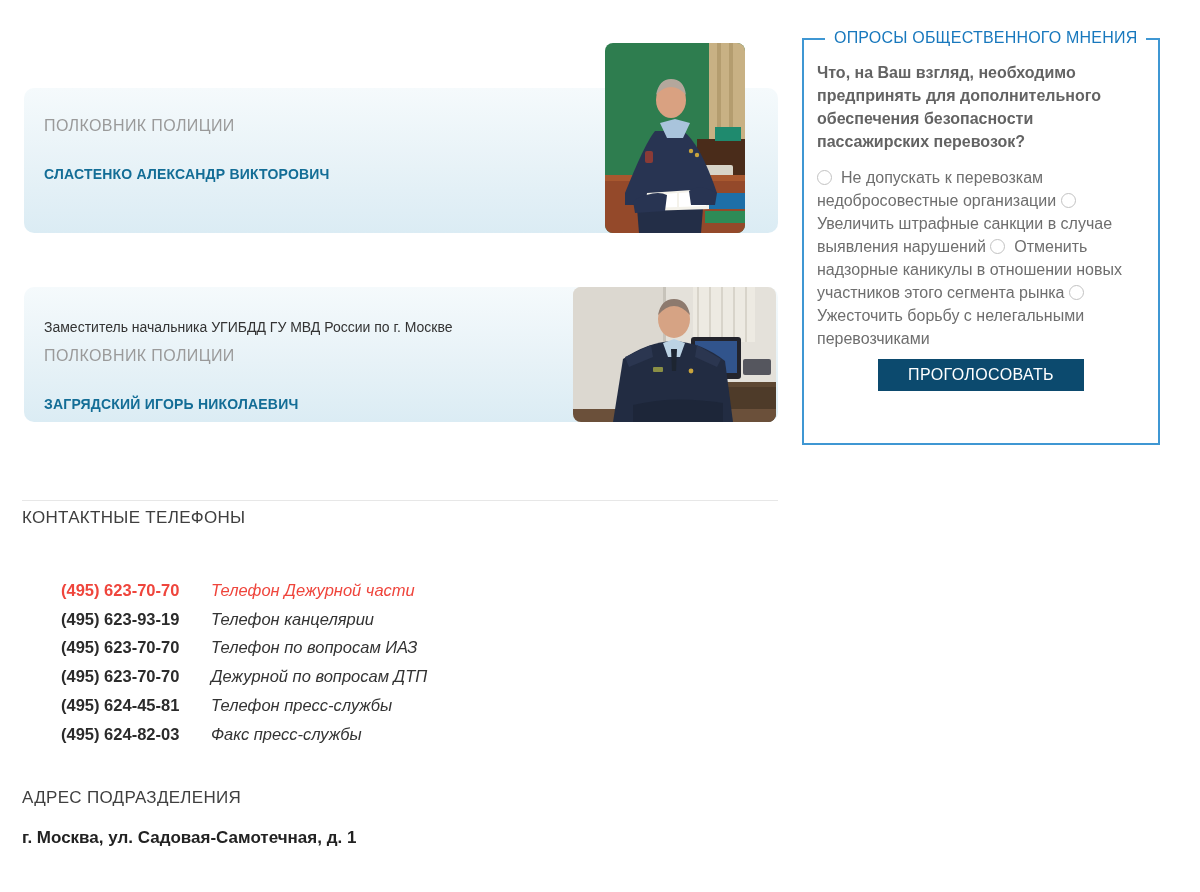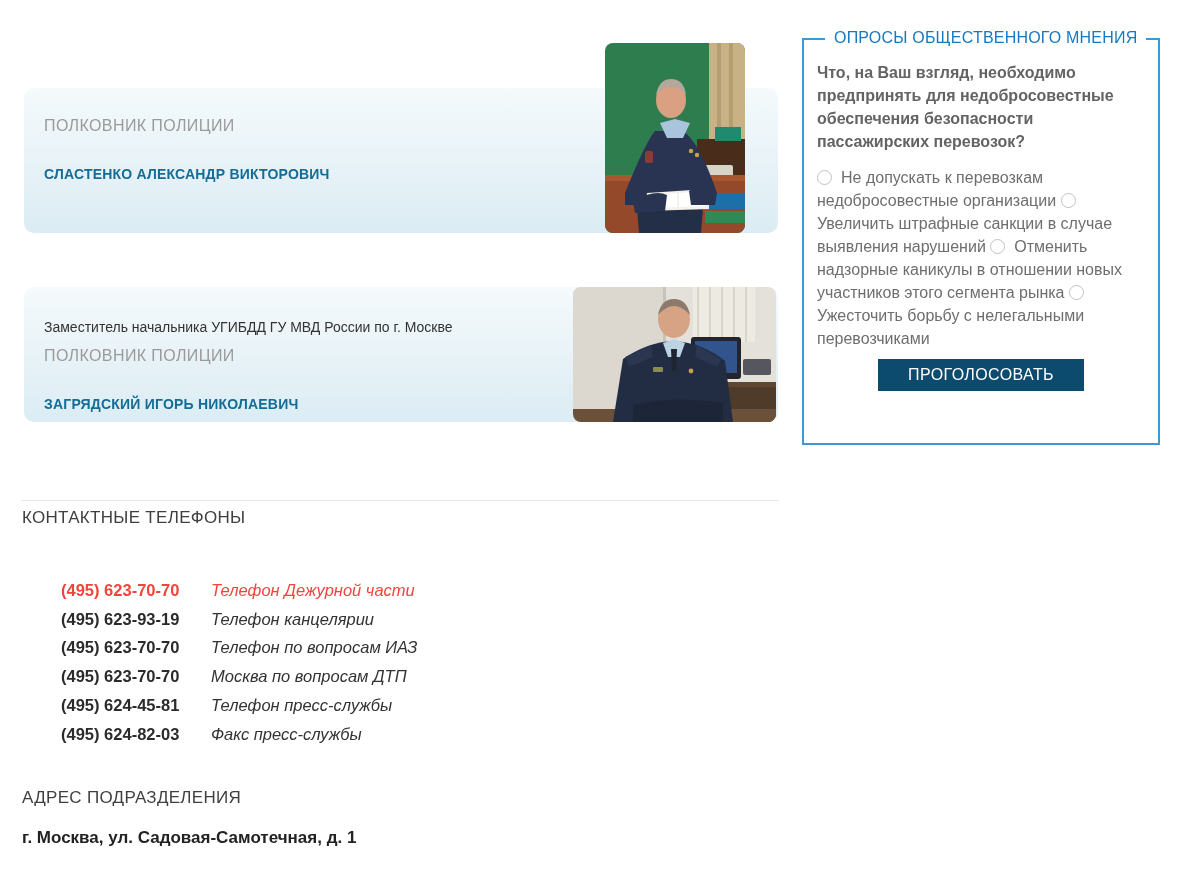--- a/index.html
+++ b/index.html
@@ -127,21 +127,21 @@
     <path d="M85 28 Q88 12 101 12 Q114 12 117 28 Q109 19 101 19 Q93 19 85 28 Z" fill="#8d7a6e"></path>
     <rect x="80" y="80" width="10" height="5" rx="1" fill="#8a8f45"></rect>
     <circle cx="118" cy="84" r="2.4" fill="#c9a43c"></circle>
     <path d="M60 118 Q100 108 150 116 L150 135 L60 135 Z" fill="#1d2639"></path>
   </svg>
 </div>
 
 <div id="poll">
   <div id="poll-legend">ОПРОСЫ ОБЩЕСТВЕННОГО МНЕНИЯ</div>
   <div class="poll-inner">
-    <p class="question">Что, на Ваш взгляд, необходимо предпринять для недобросовестные обеспечения безопасности пассажирских перевозок?</p>
+    <p class="question">Что, на Ваш взгляд, необходимо предпринять для дополнительного обеспечения безопасности пассажирских перевозок?</p>
 
     <label class="option">
       <span class="radio"></span><span>Не допускать к перевозкам недобросовестные организации</span>
     </label>
     <label class="option">
       <span class="radio"></span><span>Увеличить штрафные санкции в случае выявления нарушений</span>
     </label>
     <label class="option">
       <span class="radio"></span><span>Отменить надзорные каникулы в отношении новых участников этого сегмента рынка</span>
     </label>
@@ -161,21 +161,21 @@
   <div class="phone-row hl">
     <span class="num">(495) 623-70-70</span><span class="lbl">Телефон Дежурной части</span>
   </div>
   <div class="phone-row">
     <span class="num">(495) 623-93-19</span><span class="lbl">Телефон канцелярии</span>
   </div>
   <div class="phone-row">
     <span class="num">(495) 623-70-70</span><span class="lbl">Телефон по вопросам ИАЗ</span>
   </div>
   <div class="phone-row">
-    <span class="num">(495) 623-70-70</span><span class="lbl">Москва по вопросам ДТП</span>
+    <span class="num">(495) 623-70-70</span><span class="lbl">Дежурной по вопросам ДТП</span>
   </div>
   <div class="phone-row">
     <span class="num">(495) 624-45-81</span><span class="lbl">Телефон пресс-службы</span>
   </div>
   <div class="phone-row">
     <span class="num">(495) 624-82-03</span><span class="lbl">Факс пресс-службы</span>
   </div>
 </div>
 
 <div class="sec-h" id="address-heading">АДРЕС ПОДРАЗДЕЛЕНИЯ</div>

